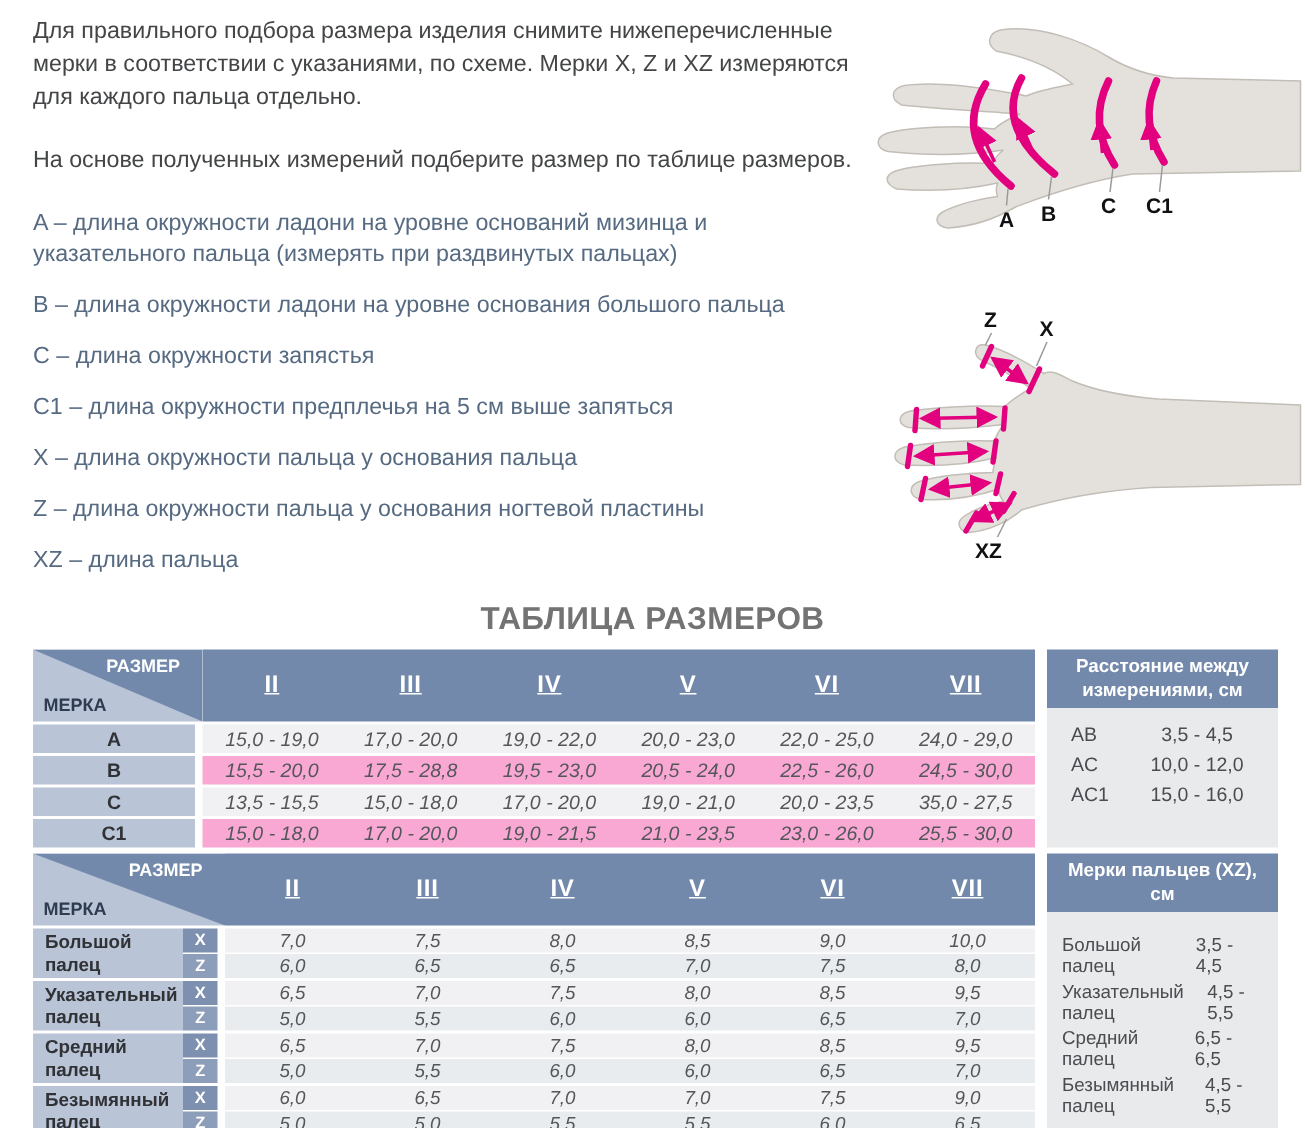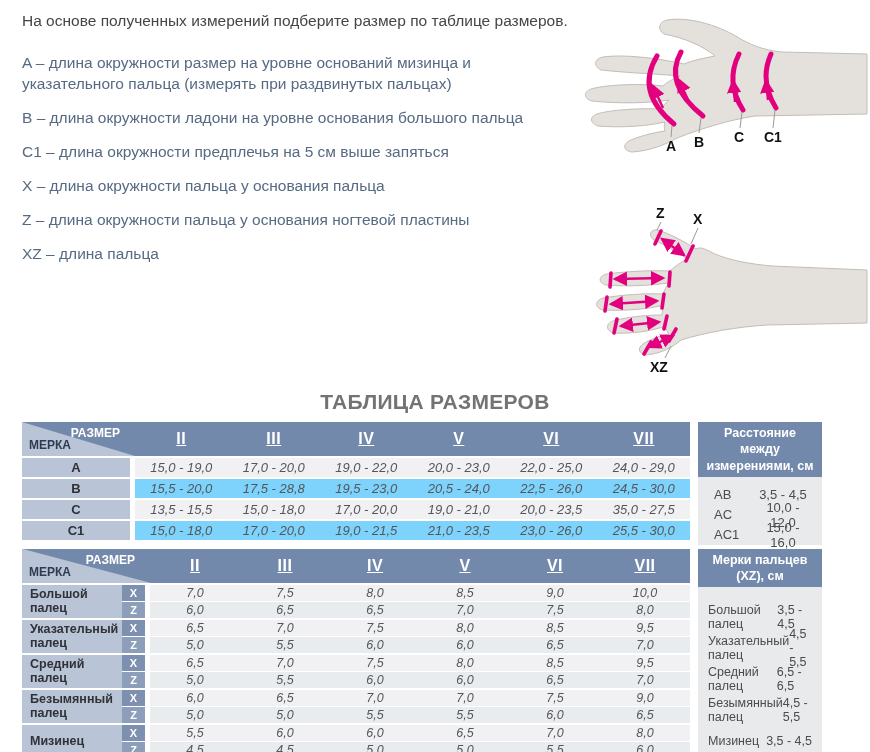--- a/index.html
+++ b/index.html
@@ -16,40 +16,40 @@
   .band { stroke:#e2007f; stroke-width:5; fill:none; stroke-linecap:round; }
   .marrow { stroke:#e2007f; stroke-width:2.4; fill:none; }
   .tick { stroke:#e2007f; stroke-width:3.6; stroke-linecap:round; }
   .leader { stroke:#9a9a9a; stroke-width:1; }
   svg text { font-family:"Liberation Sans","DejaVu Sans",sans-serif; font-weight:bold;
     font-size:14px; fill:#111; }
   .section-title { text-align:center; font-size:21px; font-weight:bold; color:#737373;
     letter-spacing:.3px; margin:4px 0 8px; }
   .table-block { display:flex; margin:0 0 4px 22px; align-items:stretch; }
   .main-table { width:668px; }
-  .side-panel { width:124px; margin-left:8px; display:flex; flex-direction:column; }
-  .thead { display:flex; height:34px; }
+  .side-panel { width:154px; margin-left:8px; display:flex; flex-direction:column; }
+  .thead { display:flex; height:48px; }
   .corner { width:113px; position:relative; background:#b9c4d7; overflow:hidden; }
   .main-table.finger .corner { width:128px; }
   .corner-dark { position:absolute; inset:0; background:#7389ab;
     clip-path:polygon(0 0,100% 0,100% 100%); }
   .corner-top { position:absolute; top:4px; right:15px; color:#fff; font-weight:bold;
     font-size:12px; z-index:1; }
   .corner-bottom { position:absolute; bottom:4px; left:7px; color:#2e3b50; font-weight:bold;
     font-size:12px; z-index:1; }
   .hcols { flex:1; display:flex; background:#7389ab; }
   .hcol { flex:1; color:#fff; font-weight:bold; font-size:16px; display:flex;
     align-items:center; justify-content:center; letter-spacing:.5px;text-decoration:underline; }
   .trow { display:flex; margin-top:2px; height:19px; }
   .lbl { background:#b9c4d7; font-weight:bold; color:#303236; }
   .t1lbl { width:108px; display:flex; align-items:center; justify-content:center; font-size:13px; }
   .gap { width:5px; }
   .vals { flex:1; display:flex; align-items:center;font-style:italic; }
   .t1row .vals { background:#f1f1f3; }
-  .t1row.alt .vals { background:#7dd3fc; }
+  .t1row.alt .vals { background:#f9a8d4; }
   .val { flex:1; text-align:center; font-size:13px; color:#54565a; }
   .fgroup { display:flex; margin-top:2px; }
   .flbl { width:100px; display:flex; align-items:center; padding-left:8px; font-size:12.5px;
     line-height:1.15; }
   .fright { flex:1; display:flex; flex-direction:column; }
   .frow { display:flex; height:16px; }
   .frow.xrow { margin-bottom:1px; }
   .badge { width:23px; color:#fff; font-weight:bold; font-size:11px; display:flex;
     align-items:center; justify-content:center; }
   .badge.x { background:#7e90b0; }
@@ -70,24 +70,26 @@
   .pbody.fingers .prow { height:31px; justify-content:space-between; padding:0 10px; }
   .pbody.fingers .plbl, .pbody.fingers .pval { font-size:12.5px; color:#4a4c50; }
 </style>
 </head>
 <body>
 
 <div>
 
   <div class="top">
     <div class="intro-col">
+      <p>Для правильного подбора размера изделия снимите нижеперечисленные мерки в соответствии с указаниями, по схеме. Мерки X, Z и XZ измеряются для каждого пальца отдельно.</p>
       <p>На основе полученных измерений подберите размер по таблице размеров.</p>
       <div class="defs">
-          <div class="def-line">A – длина окружности размер на уровне оснований мизинца и указательного пальца (измерять при раздвинутых пальцах)</div>
+          <div class="def-line">A – длина окружности ладони на уровне оснований мизинца и указательного пальца (измерять при раздвинутых пальцах)</div>
           <div class="def-line">B – длина окружности ладони на уровне основания большого пальца</div>
+          <div class="def-line">C – длина окружности запястья</div>
           <div class="def-line">C1 – длина окружности предплечья на 5 см выше запяться</div>
           <div class="def-line">X – длина окружности пальца у основания пальца</div>
           <div class="def-line">Z – длина окружности пальца у основания ногтевой пластины</div>
           <div class="def-line">XZ – длина пальца</div>
         </div>
     </div>
 
     <div class="diagram-col">
 
       <svg width="296" height="170" viewBox="0 0 290 170">

